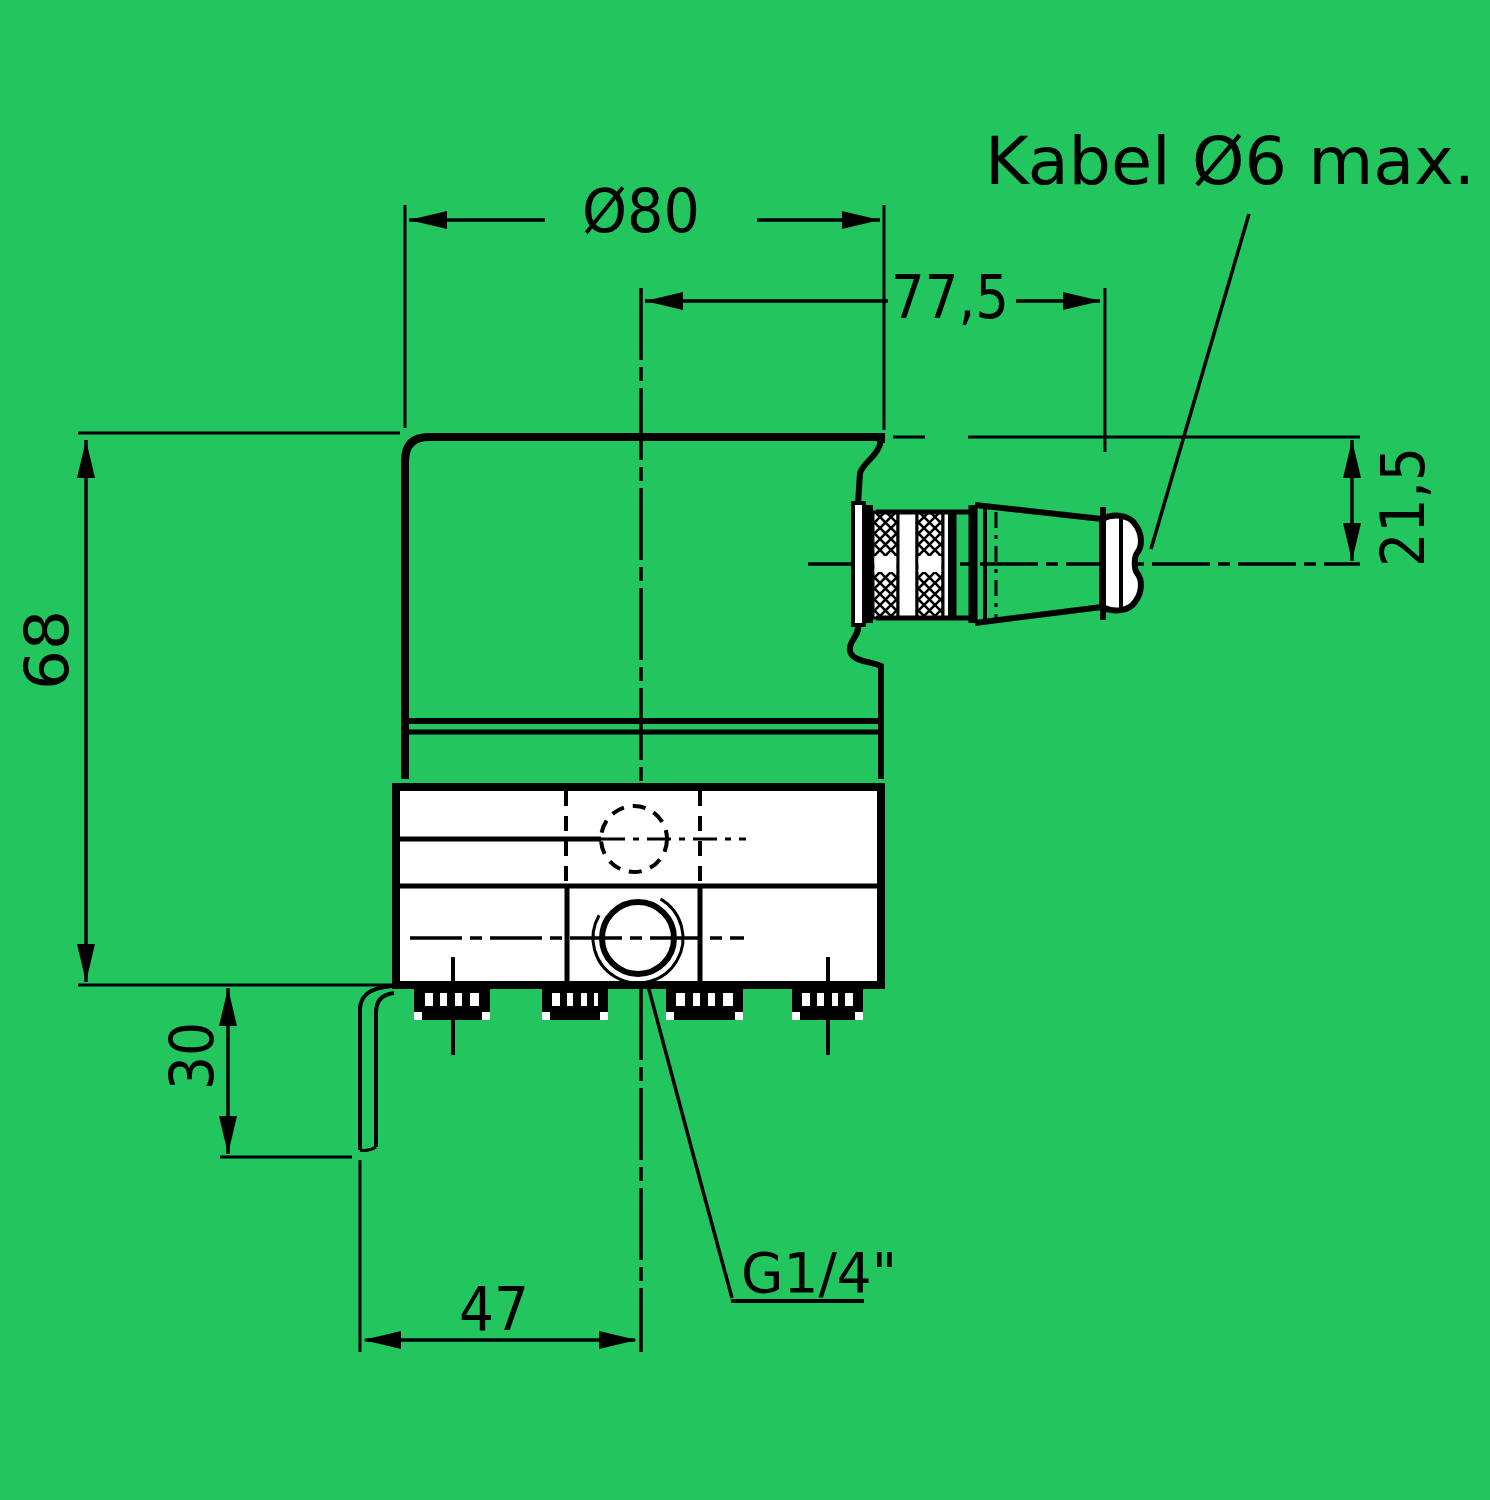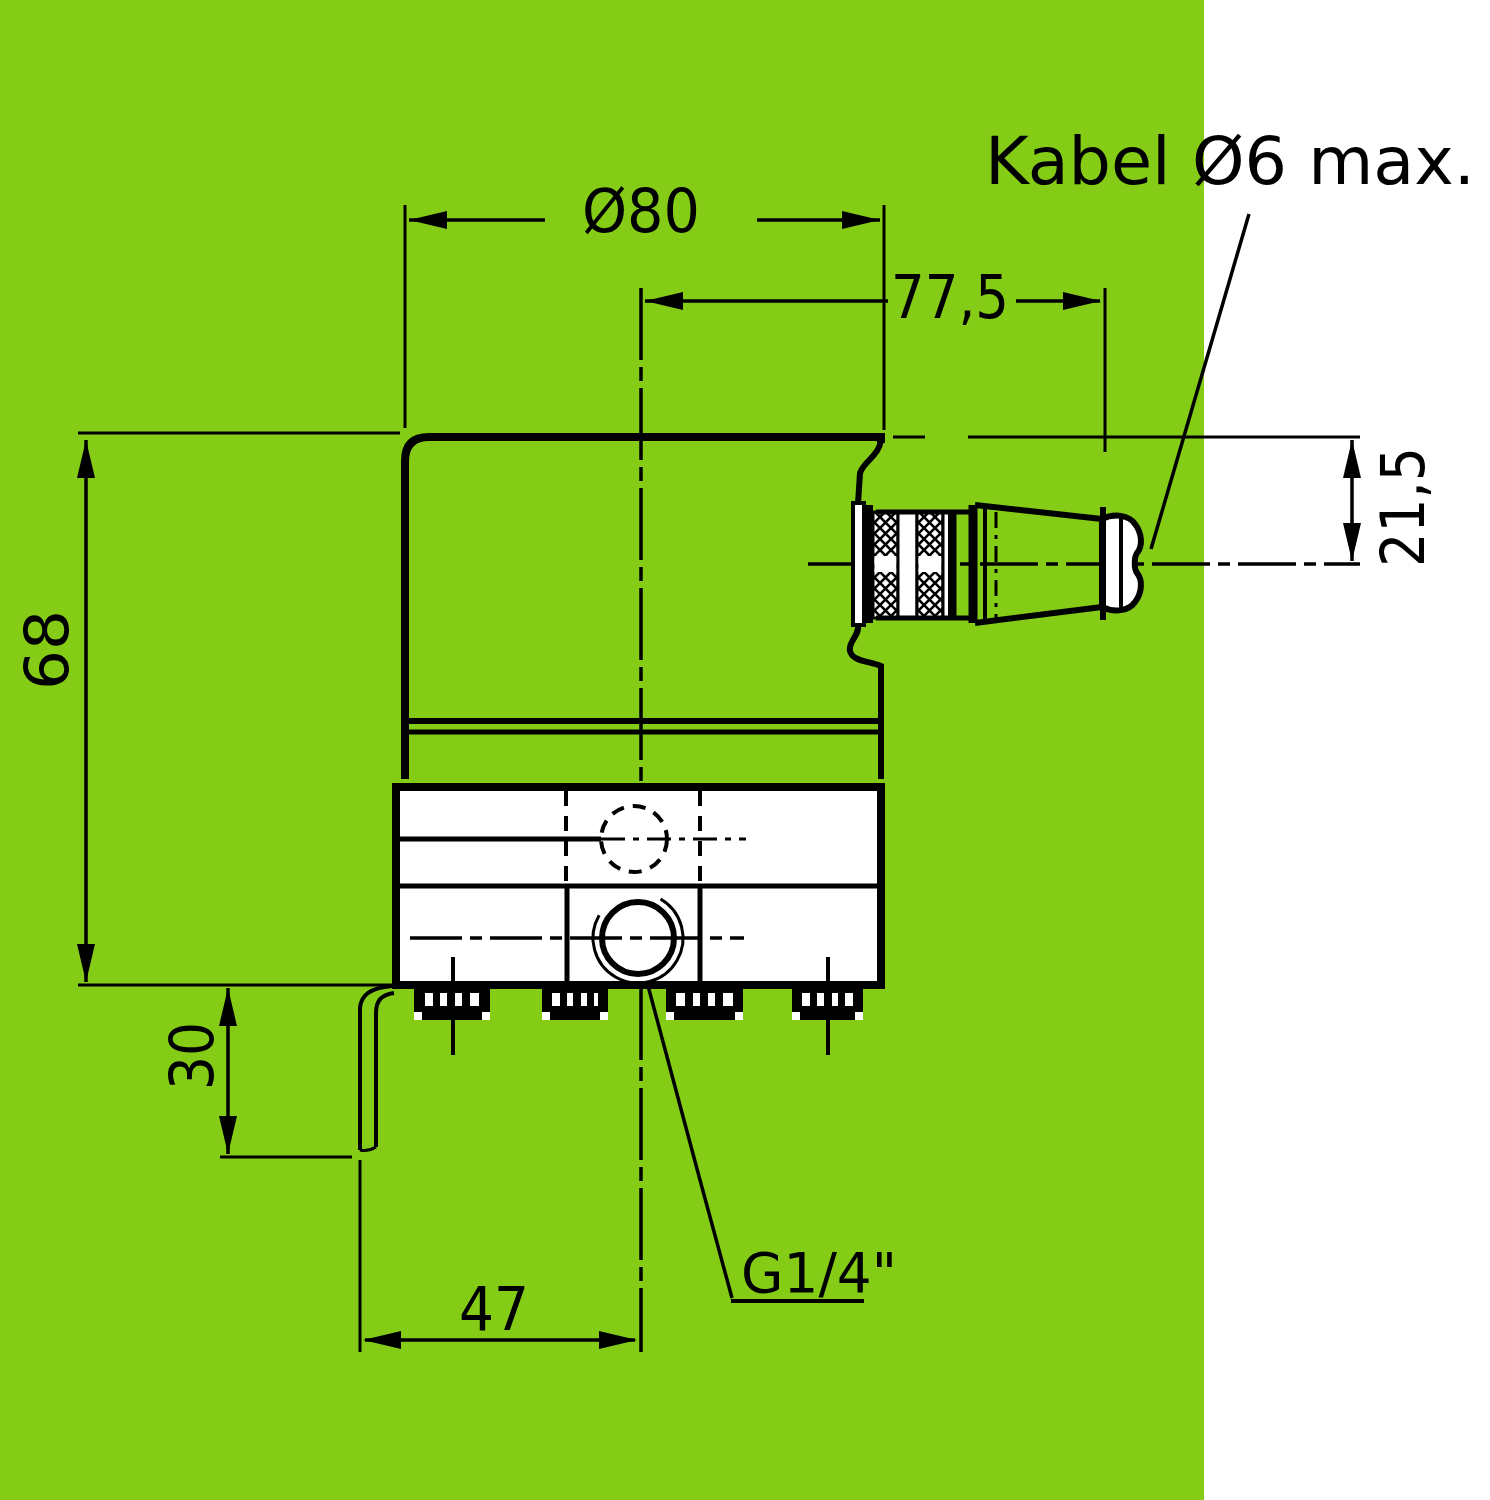--- a/index.html
+++ b/index.html
@@ -1,17 +1,17 @@
 <!DOCTYPE html>
 <html><head>
 <meta charset="utf-8">
 <style>
   html,body{margin:0;padding:0;background:#ffffff;}
   #stage{
-    position:relative;width:1204px;height:1500px;background:#84cc16;
+    position:relative;width:1490px;height:1500px;background:#22c55e;
     font-family:"DejaVu Sans","Liberation Sans",sans-serif;
   }
   svg{display:block}
   text{fill:#000;font-family:"DejaVu Sans","Liberation Sans",sans-serif;}
 </style>
 </head>
 <body>
 
 <div id="stage">
 <svg width="1490" height="1500" viewBox="0 0 1490 1500">

